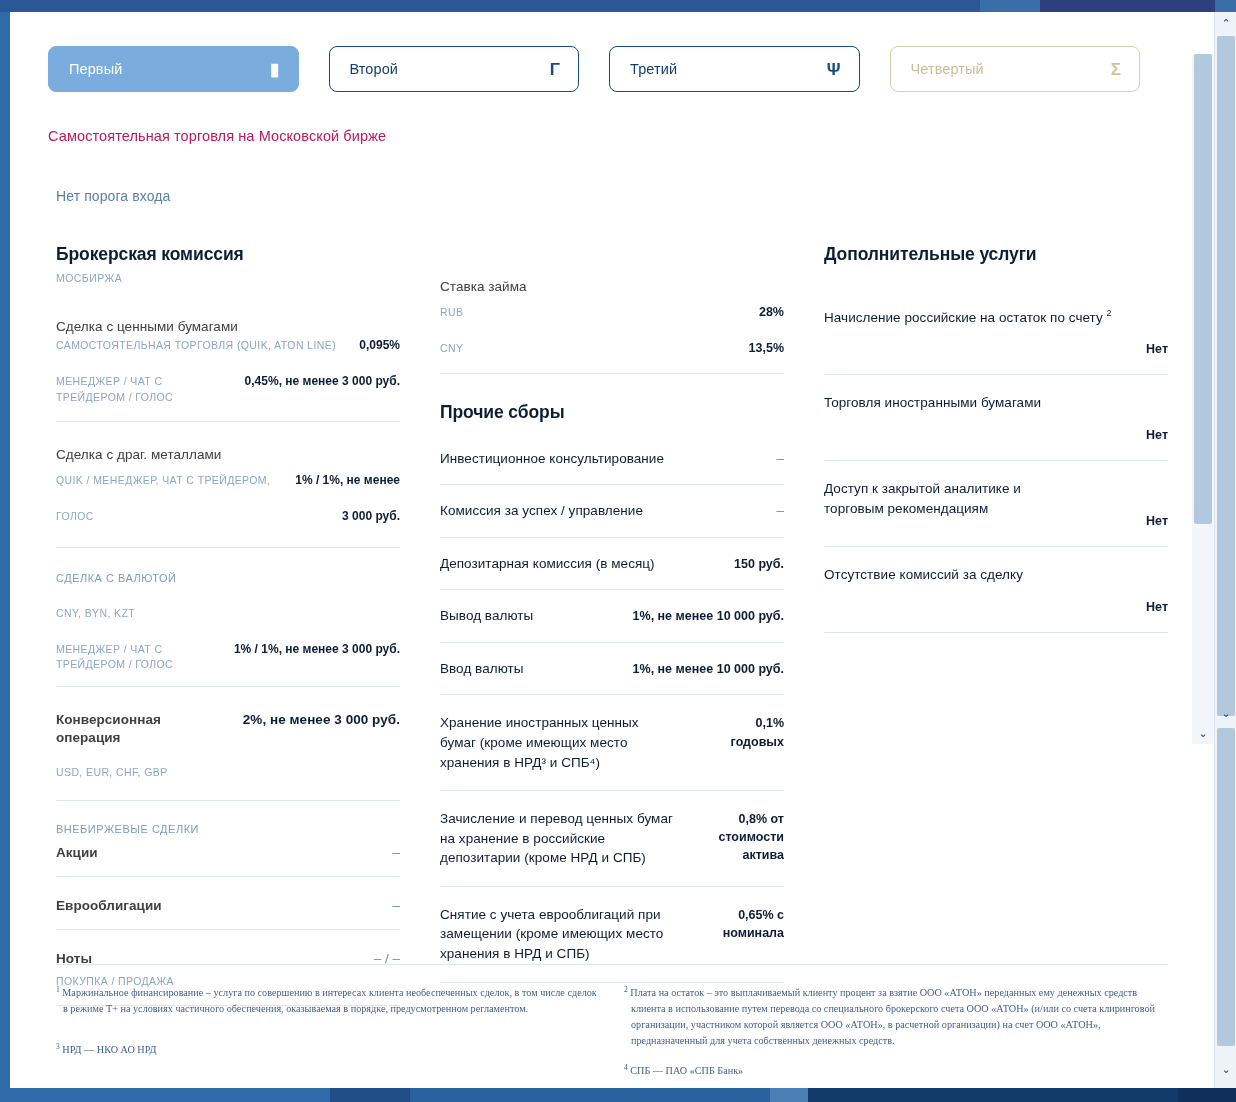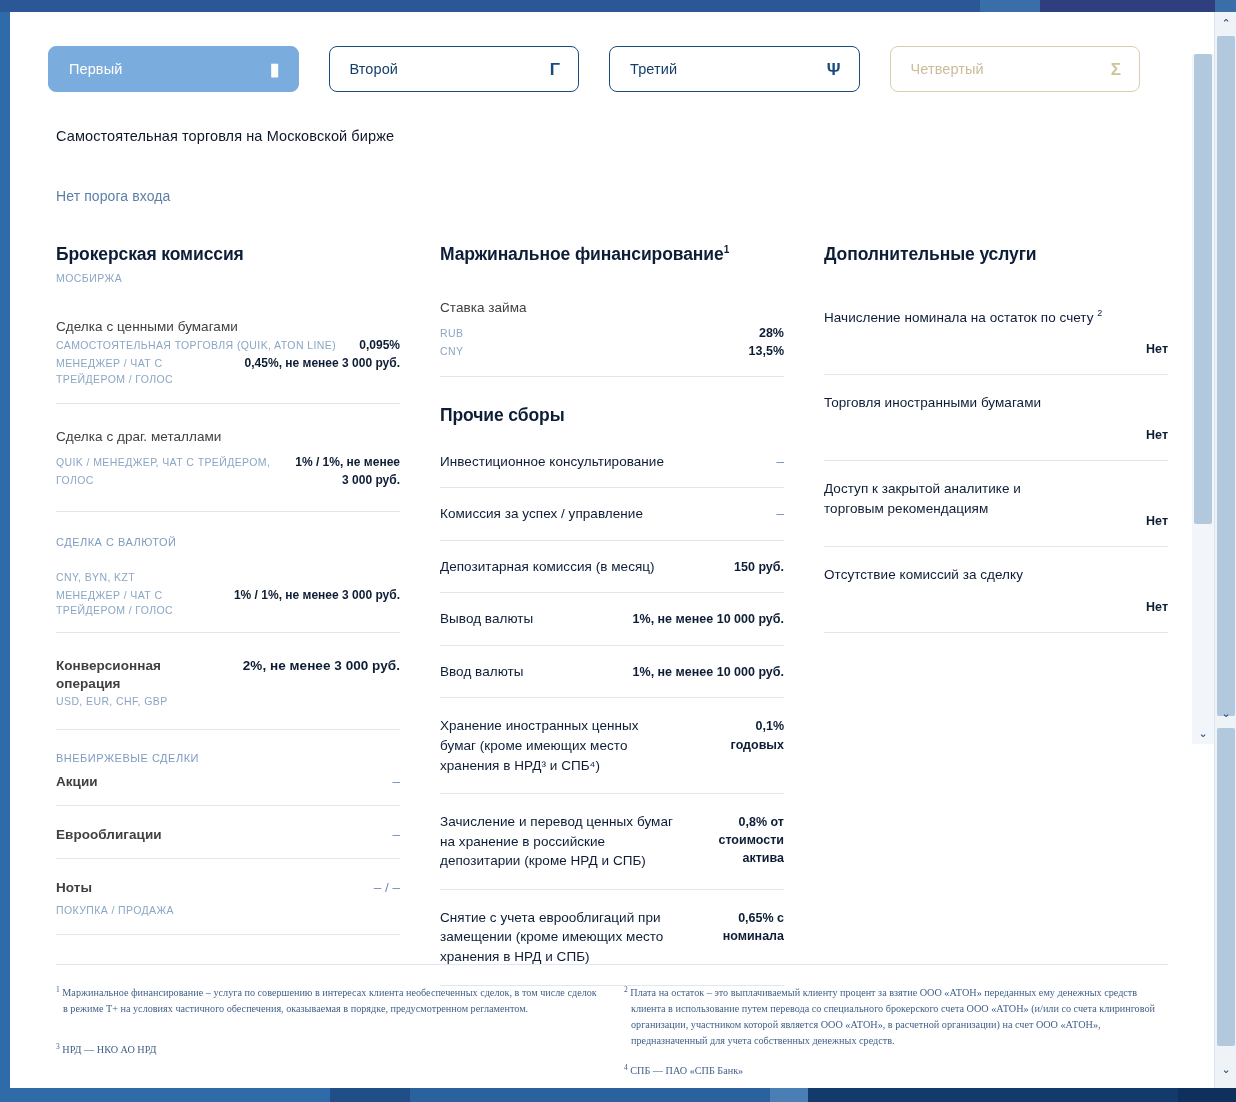--- a/index.html
+++ b/index.html
@@ -101,23 +101,23 @@
     font-weight: 700;
     line-height: 1;
   }
   .tab.active .tab-ico { color: #ffffff; }
   .tab.idle .tab-ico { color: #1a4b7e; }
   .tab.muted .tab-ico { color: #cfc29c; }
 
   
   #intro-title {
     position: absolute;
-    left: 46px; top: 116px;
+    left: 38px; top: 116px;
     font-size: 14.5px;
-    color: #0f172a;
+    color: #be185d;
     letter-spacing: .1px;
   }
   #intro-sub {
     position: absolute;
     left: 46px; top: 176px;
     font-size: 14px;
     color: #5b7fa6;
     letter-spacing: .1px;
   }
 
@@ -159,21 +159,21 @@
     margin-top: 16px;
   }
 
   
   .row {
     display: flex;
     justify-content: space-between;
     align-items: baseline;
     gap: 14px;
   }
-  .row + .row { margin-top: 3px; }
+  .row + .row { margin-top: 21px; }
 
   .r-main {
     font-size: 13.5px;
     color: #404040;
     letter-spacing: .05px;
     line-height: 1.35;
   }
   .r-main.bold { font-weight: 700; }
 
   .r-small {
@@ -398,21 +398,21 @@
               <span class="v-small">1% / 1%, не менее 3 000 руб.</span>
             </div>
             <div class="rule" style="margin-top:14px;"></div>
           </div>
 
           <div class="block">
             <div class="row">
               <span class="r-main bold">Конверсионная операция</span>
               <span class="v-main">2%, не менее 3 000 руб.</span>
             </div>
-            <div class="row" style="margin-top:0;">
+            <div class="row" style="margin-top:17px;">
               <span class="r-small">USD, EUR, CHF, GBP</span>
             </div>
             <div class="rule" style="margin-top:20px;"></div>
           </div>
 
           <div class="block" style="margin-top:22px;">
             <div class="sec-label">ВНЕБИРЖЕВЫЕ СДЕЛКИ</div>
 
             <div class="row" style="margin-top:9px;">
               <span class="r-main bold">Акции</span>
@@ -429,21 +429,20 @@
             <div class="row" style="margin-top:20px;">
               <span class="r-main bold">Ноты</span>
               <span class="v-dash">– / –</span>
             </div>
             <div class="r-small" style="margin-top:5px;">ПОКУПКА / ПРОДАЖА</div>
             <div class="rule" style="margin-top:16px;"></div>
           </div>
         </div>
 
         <div class="col">
-          <div class="col-title"><span>Маржинальное финансирование</span><sup>1</sup></div>
 
           <div class="block gap-lg">
             <div class="r-main">Ставка займа</div>
             <div class="row" style="margin-top:9px;">
               <span class="r-small">RUB</span>
               <span class="v-mute">28%</span>
             </div>
             <div class="row">
               <span class="r-small">CNY</span>
               <span class="v-mute">13,5%</span>
@@ -506,21 +505,21 @@
             </div>
             <div class="rule" style="margin-top:18px;"></div>
           </div>
         </div>
 
         <div class="col">
           <div class="col-title">Дополнительные услуги</div>
 
           <div class="block gap-lg" style="margin-top:42px;">
             <div class="srow">
-              <span class="lbl-wrap"><span>Начисление номинала на остаток по счету</span> <sup>2</sup></span>
+              <span class="lbl-wrap"><span>Начисление российские на остаток по счету</span> <sup>2</sup></span>
               <span class="v-no">Нет</span>
             </div>
             <div class="rule" style="margin-top:18px;"></div>
 
             <div class="srow" style="margin-top:18px;">
               <span class="lbl-wrap">Торговля иностранными бумагами</span>
               <span class="v-no">Нет</span>
             </div>
             <div class="rule" style="margin-top:18px;"></div>
 

